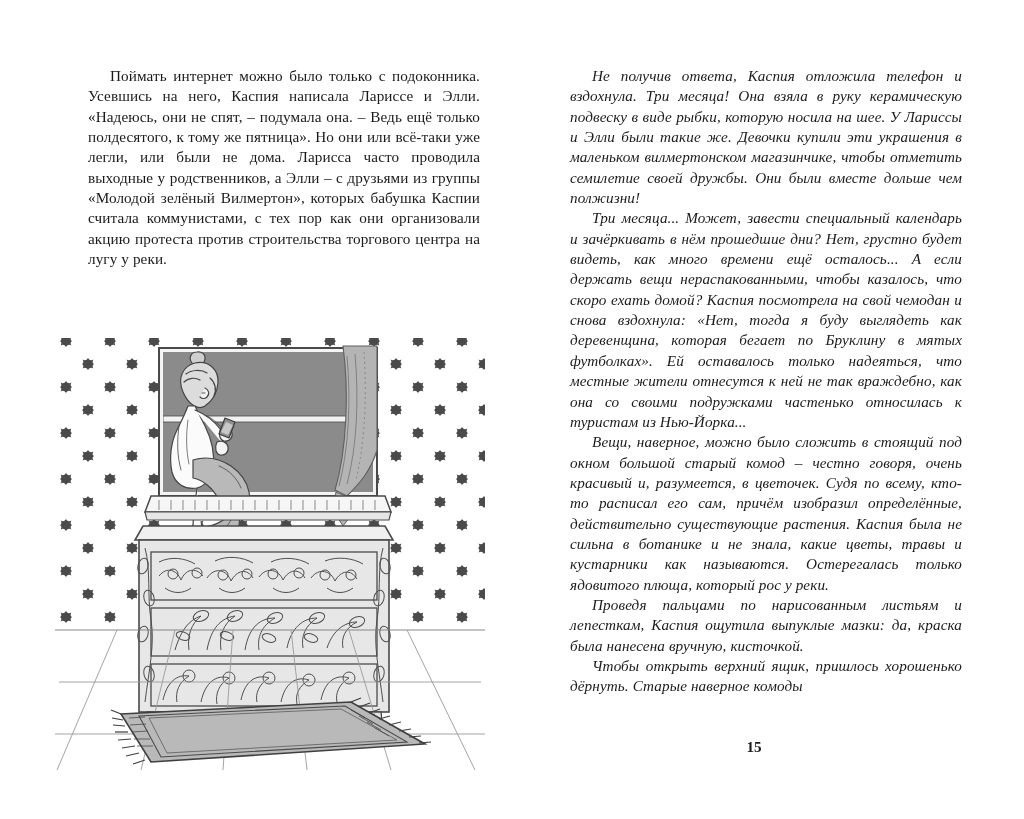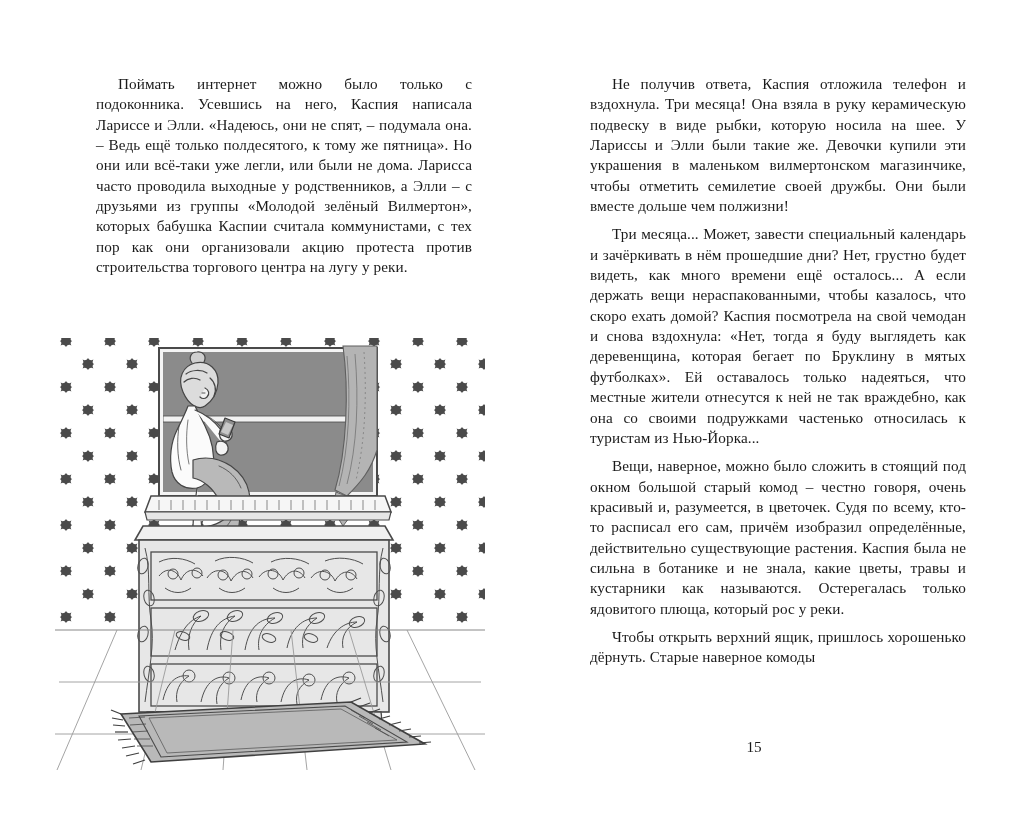--- a/index.html
+++ b/index.html
@@ -27,33 +27,34 @@
     top: 66px;
     width: 392px;
     font-size: 15.2px;
     line-height: 20.35px;
     text-align: justify;
     text-justify: inter-word;
     letter-spacing: 0.1px;
     color: #1a1a1a;
   }
   .column.left  { left: 88px; }
-  .column.right { left: 582px; }
-
-  .para { margin: 8px; text-indent: 22px; }
+  .column.right { left: 570px; font-style: italic; }
+
+  .para { margin: 0; text-indent: 22px; }
   .para + .para { margin-top: 0; }
 
   .page-number {
     position: absolute;
     left: 558px;
     width: 392px;
     top: 738px;
     text-align: center;
     font-size: 15.2px;
     color: #1a1a1a;
+    font-weight: bold;
   }
 
   
   .illustration {
     position: absolute;
     left: 55px;
     top: 330px;
     width: 430px;
     height: 450px;
   }
@@ -308,18 +309,19 @@
           <path d="M320,398 L334,406"></path>
         </g>
       </g>
     </svg>
   </div>
 
   <div class="column right">
     <p class="para">Не получив ответа, Каспия отложила телефон и вздохнула. Три месяца! Она взяла в руку керамическую подвеску в виде рыбки, которую носила на шее. У Лариссы и Элли были такие же. Девочки купили эти украшения в маленьком вилмертонском магазинчике, чтобы отметить семилетие своей дружбы. Они были вместе дольше чем полжизни!</p>
     <p class="para">Три месяца... Может, завести специальный календарь и зачёркивать в нём прошедшие дни? Нет, грустно будет видеть, как много времени ещё осталось... А если держать вещи нераспакованными, чтобы казалось, что скоро ехать домой? Каспия посмотрела на свой чемодан и снова вздохнула: «Нет, тогда я буду выглядеть как деревенщина, которая бегает по Бруклину в мятых футболках». Ей оставалось только надеяться, что местные жители отнесутся к ней не так враждебно, как она со своими подружками частенько относилась к туристам из Нью-Йорка...</p>
     <p class="para">Вещи, наверное, можно было сложить в стоящий под окном большой старый комод – честно говоря, очень красивый и, разумеется, в цветочек. Судя по всему, кто-то расписал его сам, причём изобразил определённые, действительно существующие растения. Каспия была не сильна в ботанике и не знала, какие цветы, травы и кустарники как называются. Остерегалась только ядовитого плюща, который рос у реки.</p>
+    <p class="para">Проведя пальцами по нарисованным листьям и лепесткам, Каспия ощутила выпуклые мазки: да, краска была нанесена вручную, кисточкой.</p>
     <p class="para">Чтобы открыть верхний ящик, пришлось хорошенько дёрнуть. Старые наверное комоды</p>
   </div>
 
   <div class="page-number">15</div>
 
 </div>
 
 </body></html>

